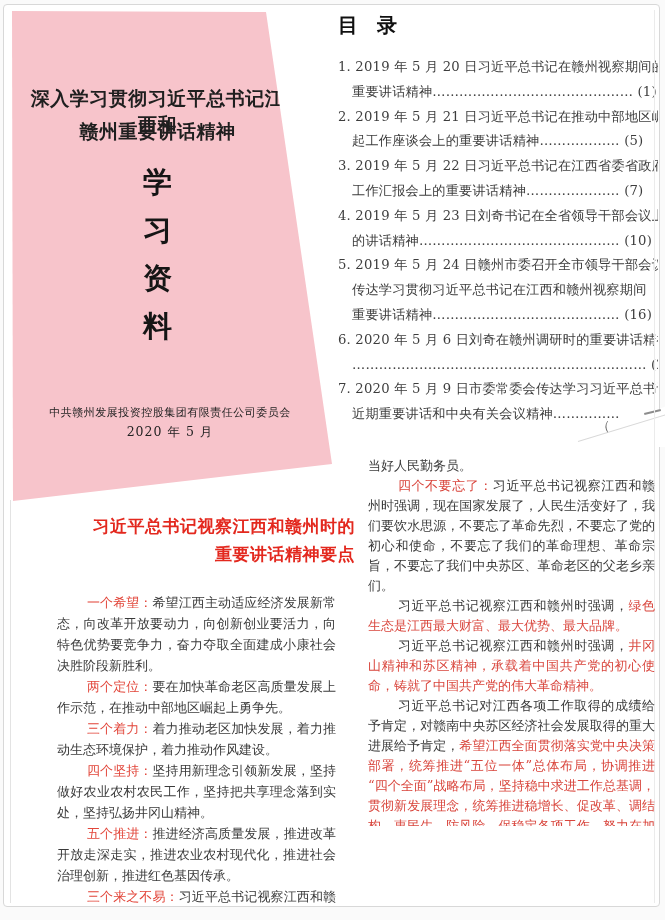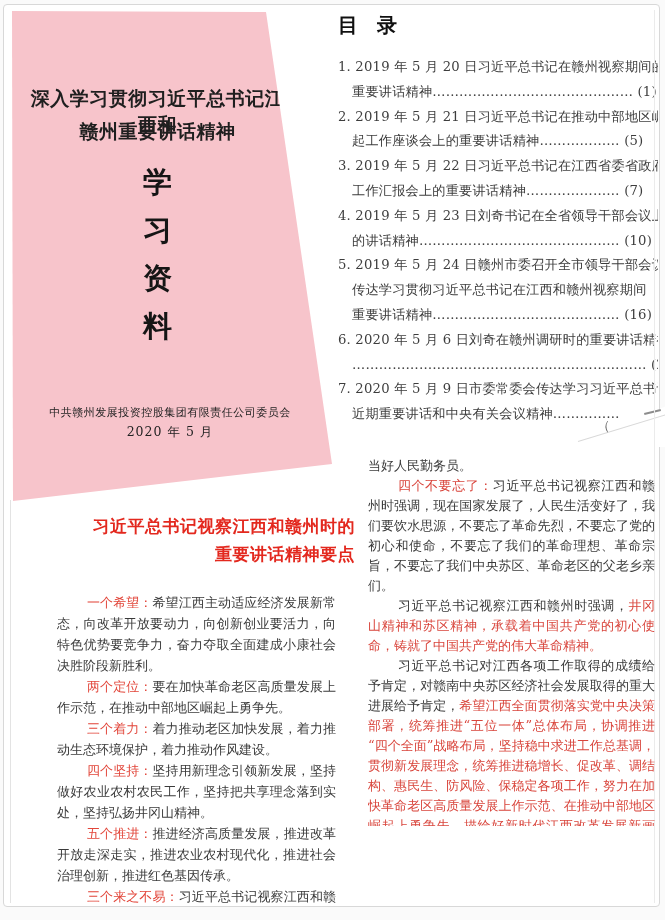--- a/index.html
+++ b/index.html
@@ -149,15 +149,16 @@
     <p class="para"><span class="red-label">一个希望：</span>希望江西主动适应经济发展新常态，向改革开放要动力，向创新创业要活力，向特色优势要竞争力，奋力夺取全面建成小康社会决胜阶段新胜利。</p>
     <p class="para"><span class="red-label">两个定位：</span>要在加快革命老区高质量发展上作示范，在推动中部地区崛起上勇争先。</p>
     <p class="para"><span class="red-label">三个着力：</span>着力推动老区加快发展，着力推动生态环境保护，着力推动作风建设。</p>
     <p class="para"><span class="red-label">四个坚持：</span>坚持用新理念引领新发展，坚持做好农业农村农民工作，坚持把共享理念落到实处，坚持弘扬井冈山精神。</p>
     <p class="para"><span class="red-label">五个推进：</span>推进经济高质量发展，推进改革开放走深走实，推进农业农村现代化，推进社会治理创新，推进红色基因传承。</p>
     <p class="para"><span class="red-label">三个来之不易：</span>习近平总书记视察江西和赣州时强调，要从瑞金开始追根溯源，要深刻认识红色政权来之不易，新中国来之不易，中国特色社会主义来之不易，教育党员、干</p>
   </div>
 <div class="col col-right">
     <p class="para no-indent"><span class="black-text">当好人民勤务员。</span></p>
     <p class="para"><span class="red-text">四个不要忘了：</span><span class="black-text">习近平总书记视察江西和赣州时强调，现在国家发展了，人民生活变好了，我们要饮水思源，不要忘了革命先烈，不要忘了党的初心和使命，不要忘了我们的革命理想、革命宗旨，不要忘了我们中央苏区、革命老区的父老乡亲们。</span></p>
+    <p class="para"><span class="black-text">习近平总书记视察江西和赣州时强调，</span><span class="red-text">绿色生态是江西最大财富、最大优势、最大品牌。</span></p>
     <p class="para"><span class="black-text">习近平总书记视察江西和赣州时强调，</span><span class="red-text">井冈山精神和苏区精神，承载着中国共产党的初心使命，铸就了中国共产党的伟大革命精神。</span></p>
     <p class="para"><span class="black-text">习近平总书记对江西各项工作取得的成绩给予肯定，对赣南中央苏区经济社会发展取得的重大进展给予肯定，</span><span class="red-text">希望江西全面贯彻落实党中央决策部署，统筹推进“五位一体”总体布局，协调推进“四个全面”战略布局，坚持稳中求进工作总基调，贯彻新发展理念，统筹推进稳增长、促改革、调结构、惠民生、防风险、保稳定各项工作，努力在加快革命老区高质量发展上作示范、在推动中部地区崛起上勇争先，描绘好新时代江西改革发展新画卷。</span></p>
   </div>
 
 </body></html>

